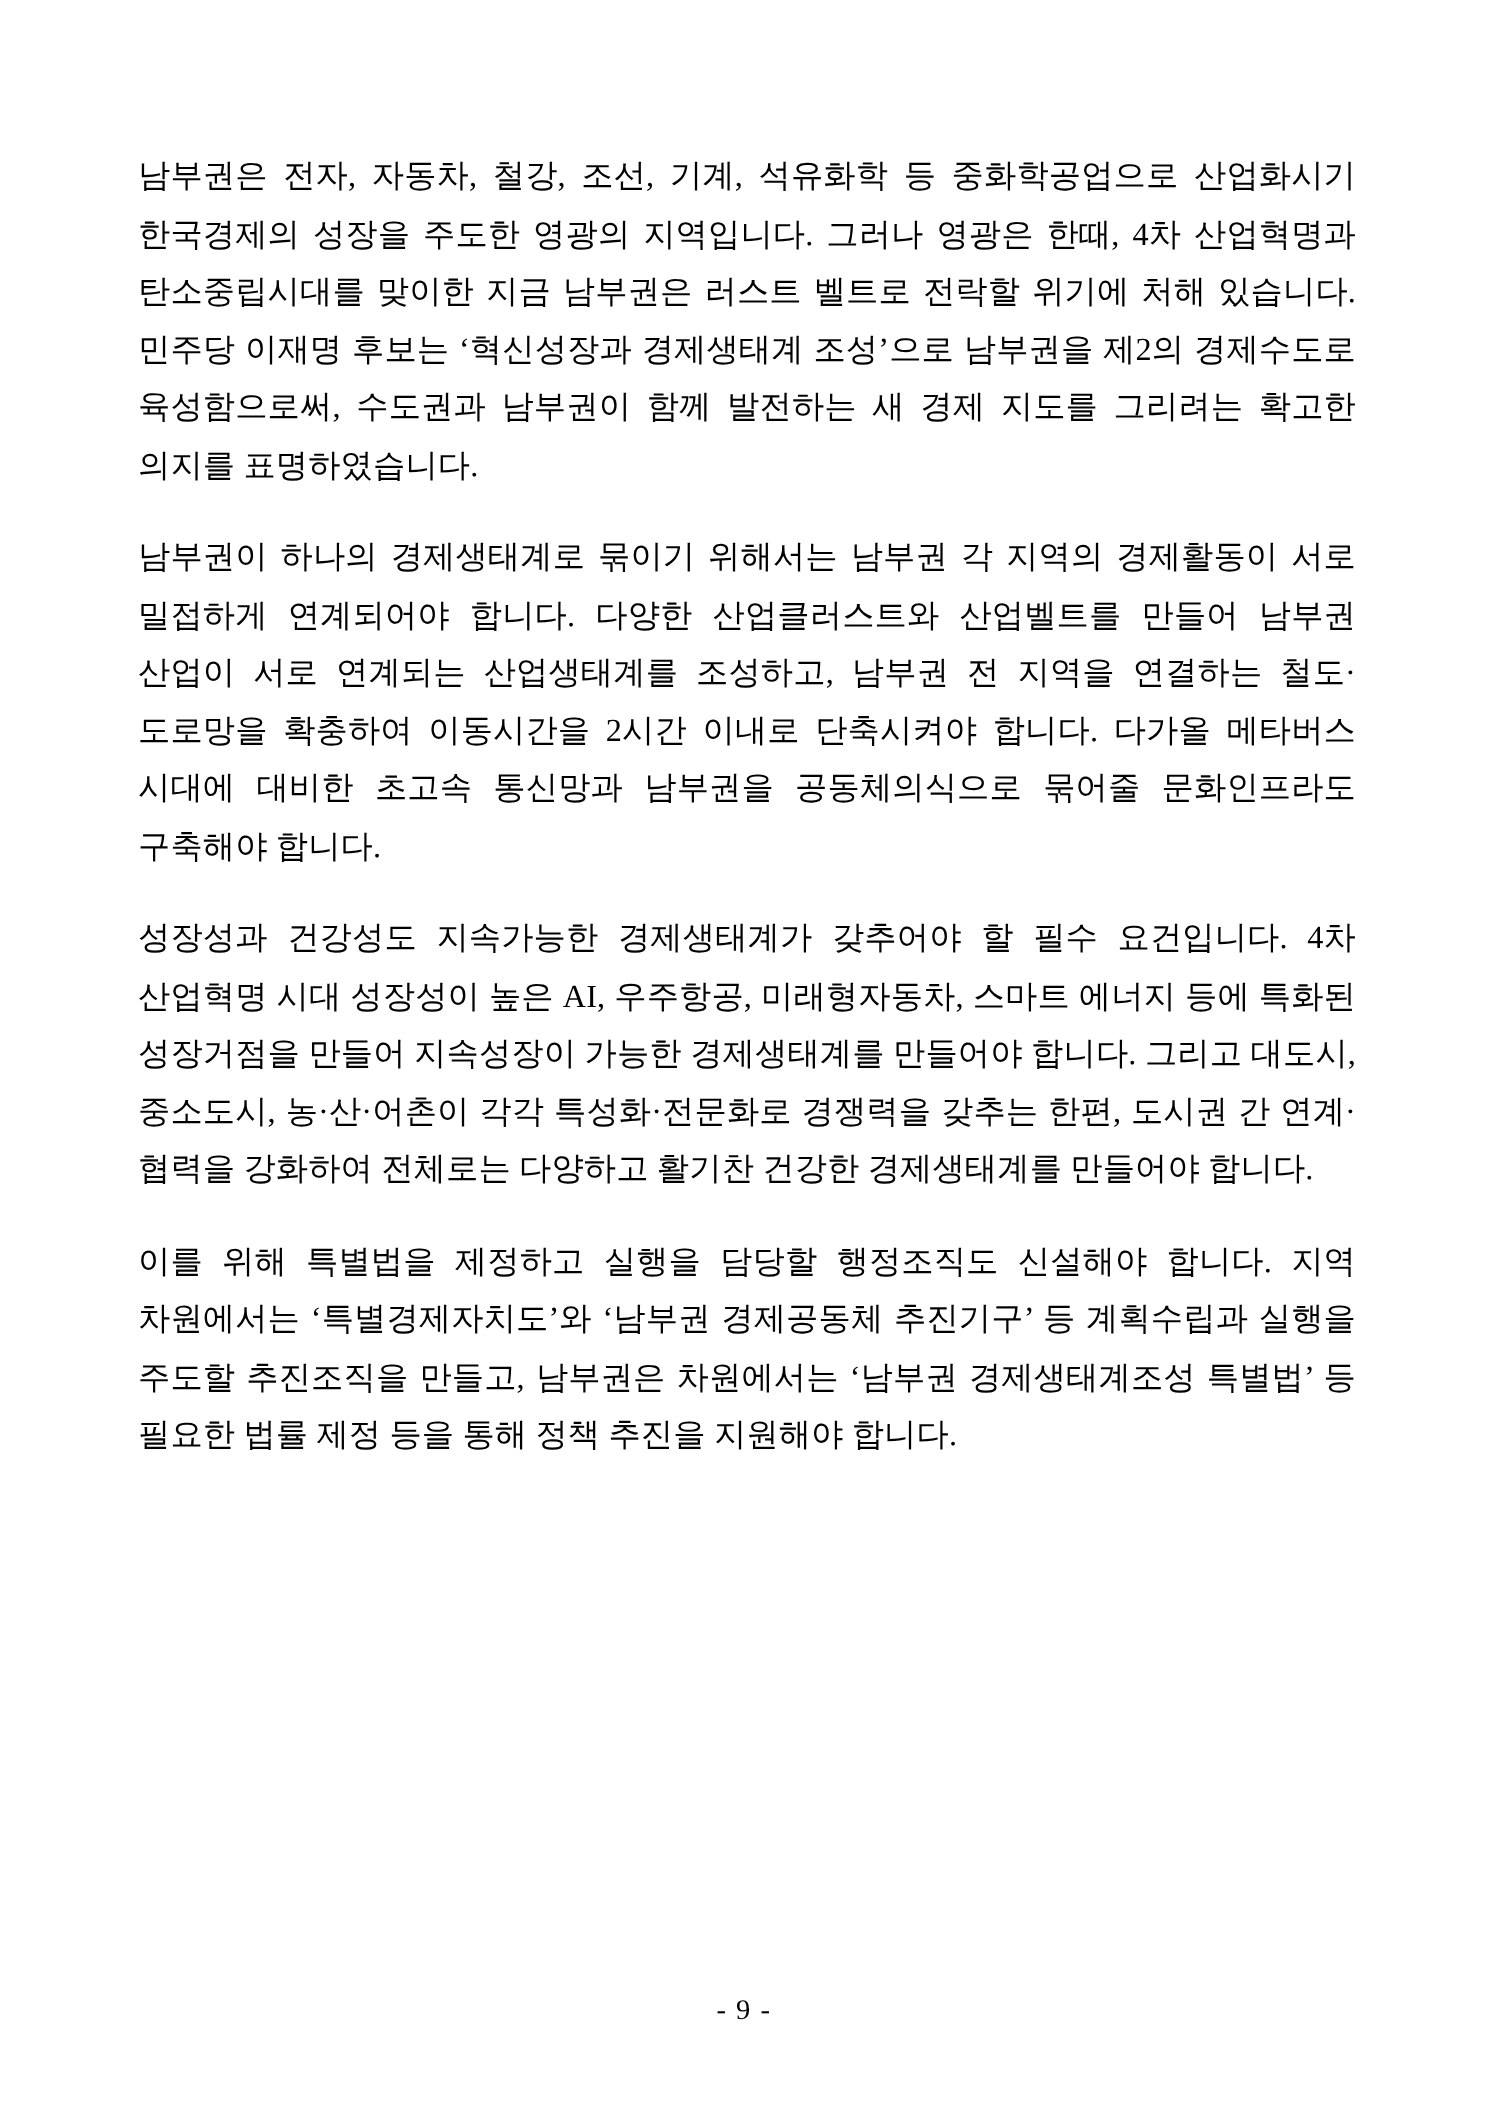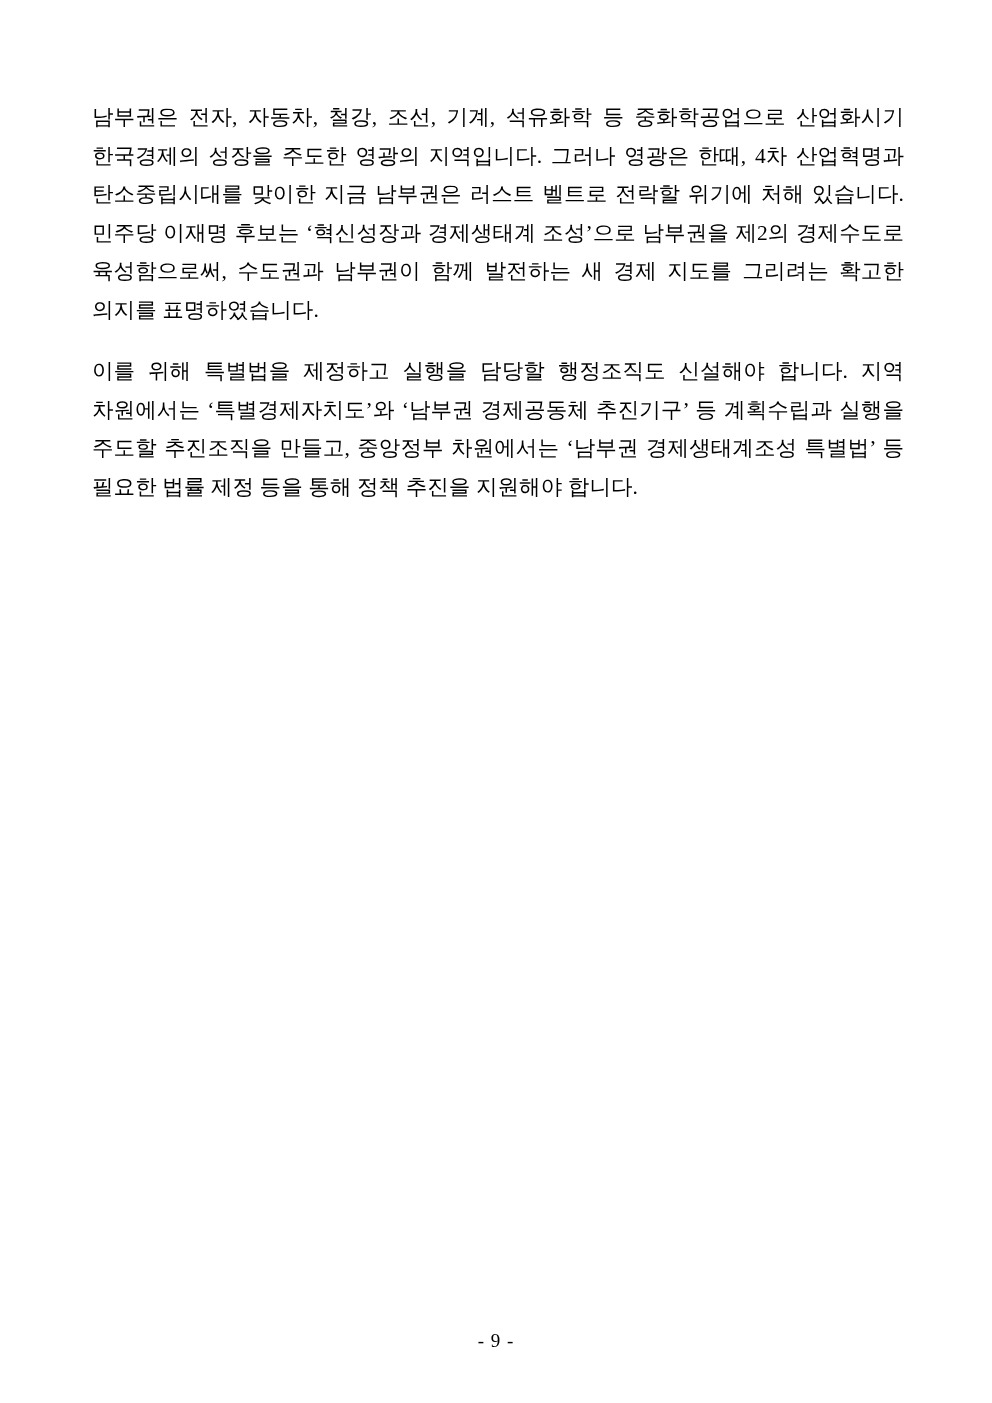--- a/index.html
+++ b/index.html
@@ -53,16 +53,18 @@
     color: #000000;
     letter-spacing: 1px;
   }
 </style>
 </head>
 <body>
 
 <div class="page">
   <div class="content">
     <p class="para">남부권은 전자, 자동차, 철강, 조선, 기계, 석유화학 등 중화학공업으로 산업화시기 한국경제의 성장을 주도한 영광의 지역입니다. 그러나 영광은 한때, 4차 산업혁명과 탄소중립시대를 맞이한 지금 남부권은 러스트 벨트로 전락할 위기에 처해 있습니다. 민주당 이재명 후보는 ‘혁신성장과 경제생태계 조성’으로 남부권을 제2의 경제수도로 육성함으로써, 수도권과 남부권이 함께 발전하는 새 경제 지도를 그리려는 확고한 의지를 표명하였습니다.</p>
-    <p class="para">이를 위해 특별법을 제정하고 실행을 담당할 행정조직도 신설해야 합니다. 지역 차원에서는 ‘특별경제자치도’와 ‘남부권 경제공동체 추진기구’ 등 계획수립과 실행을 주도할 추진조직을 만들고, 중앙정부 차원에서는 ‘남부권 경제생태계조성 특별법’ 등 필요한 법률 제정 등을 통해 정책 추진을 지원해야 합니다.</p>
+    <p class="para">남부권이 하나의 경제생태계로 묶이기 위해서는 남부권 각 지역의 경제활동이 서로 밀접하게 연계되어야 합니다. 다양한 산업클러스트와 산업벨트를 만들어 남부권 산업이 서로 연계되는 산업생태계를 조성하고, 남부권 전 지역을 연결하는 철도·도로망을 확충하여 이동시간을 2시간 이내로 단축시켜야 합니다. 다가올 메타버스 시대에 대비한 초고속 통신망과 남부권을 공동체의식으로 묶어줄 문화인프라도 구축해야 합니다.</p>
+    <p class="para">성장성과 건강성도 지속가능한 경제생태계가 갖추어야 할 필수 요건입니다. 4차 산업혁명 시대 성장성이 높은 AI, 우주항공, 미래형자동차, 스마트 에너지 등에 특화된 성장거점을 만들어 지속성장이 가능한 경제생태계를 만들어야 합니다. 그리고 대도시, 중소도시, 농·산·어촌이 각각 특성화·전문화로 경쟁력을 갖추는 한편, 도시권 간 연계·협력을 강화하여 전체로는 다양하고 활기찬 건강한 경제생태계를 만들어야 합니다.</p>
+    <p class="para">이를 위해 특별법을 제정하고 실행을 담당할 행정조직도 신설해야 합니다. 지역 차원에서는 ‘특별경제자치도’와 ‘남부권 경제공동체 추진기구’ 등 계획수립과 실행을 주도할 추진조직을 만들고, 남부권은 차원에서는 ‘남부권 경제생태계조성 특별법’ 등 필요한 법률 제정 등을 통해 정책 추진을 지원해야 합니다.</p>
   </div>
   <div class="page-number">- 9 -</div>
 </div>
 
 </body></html>

